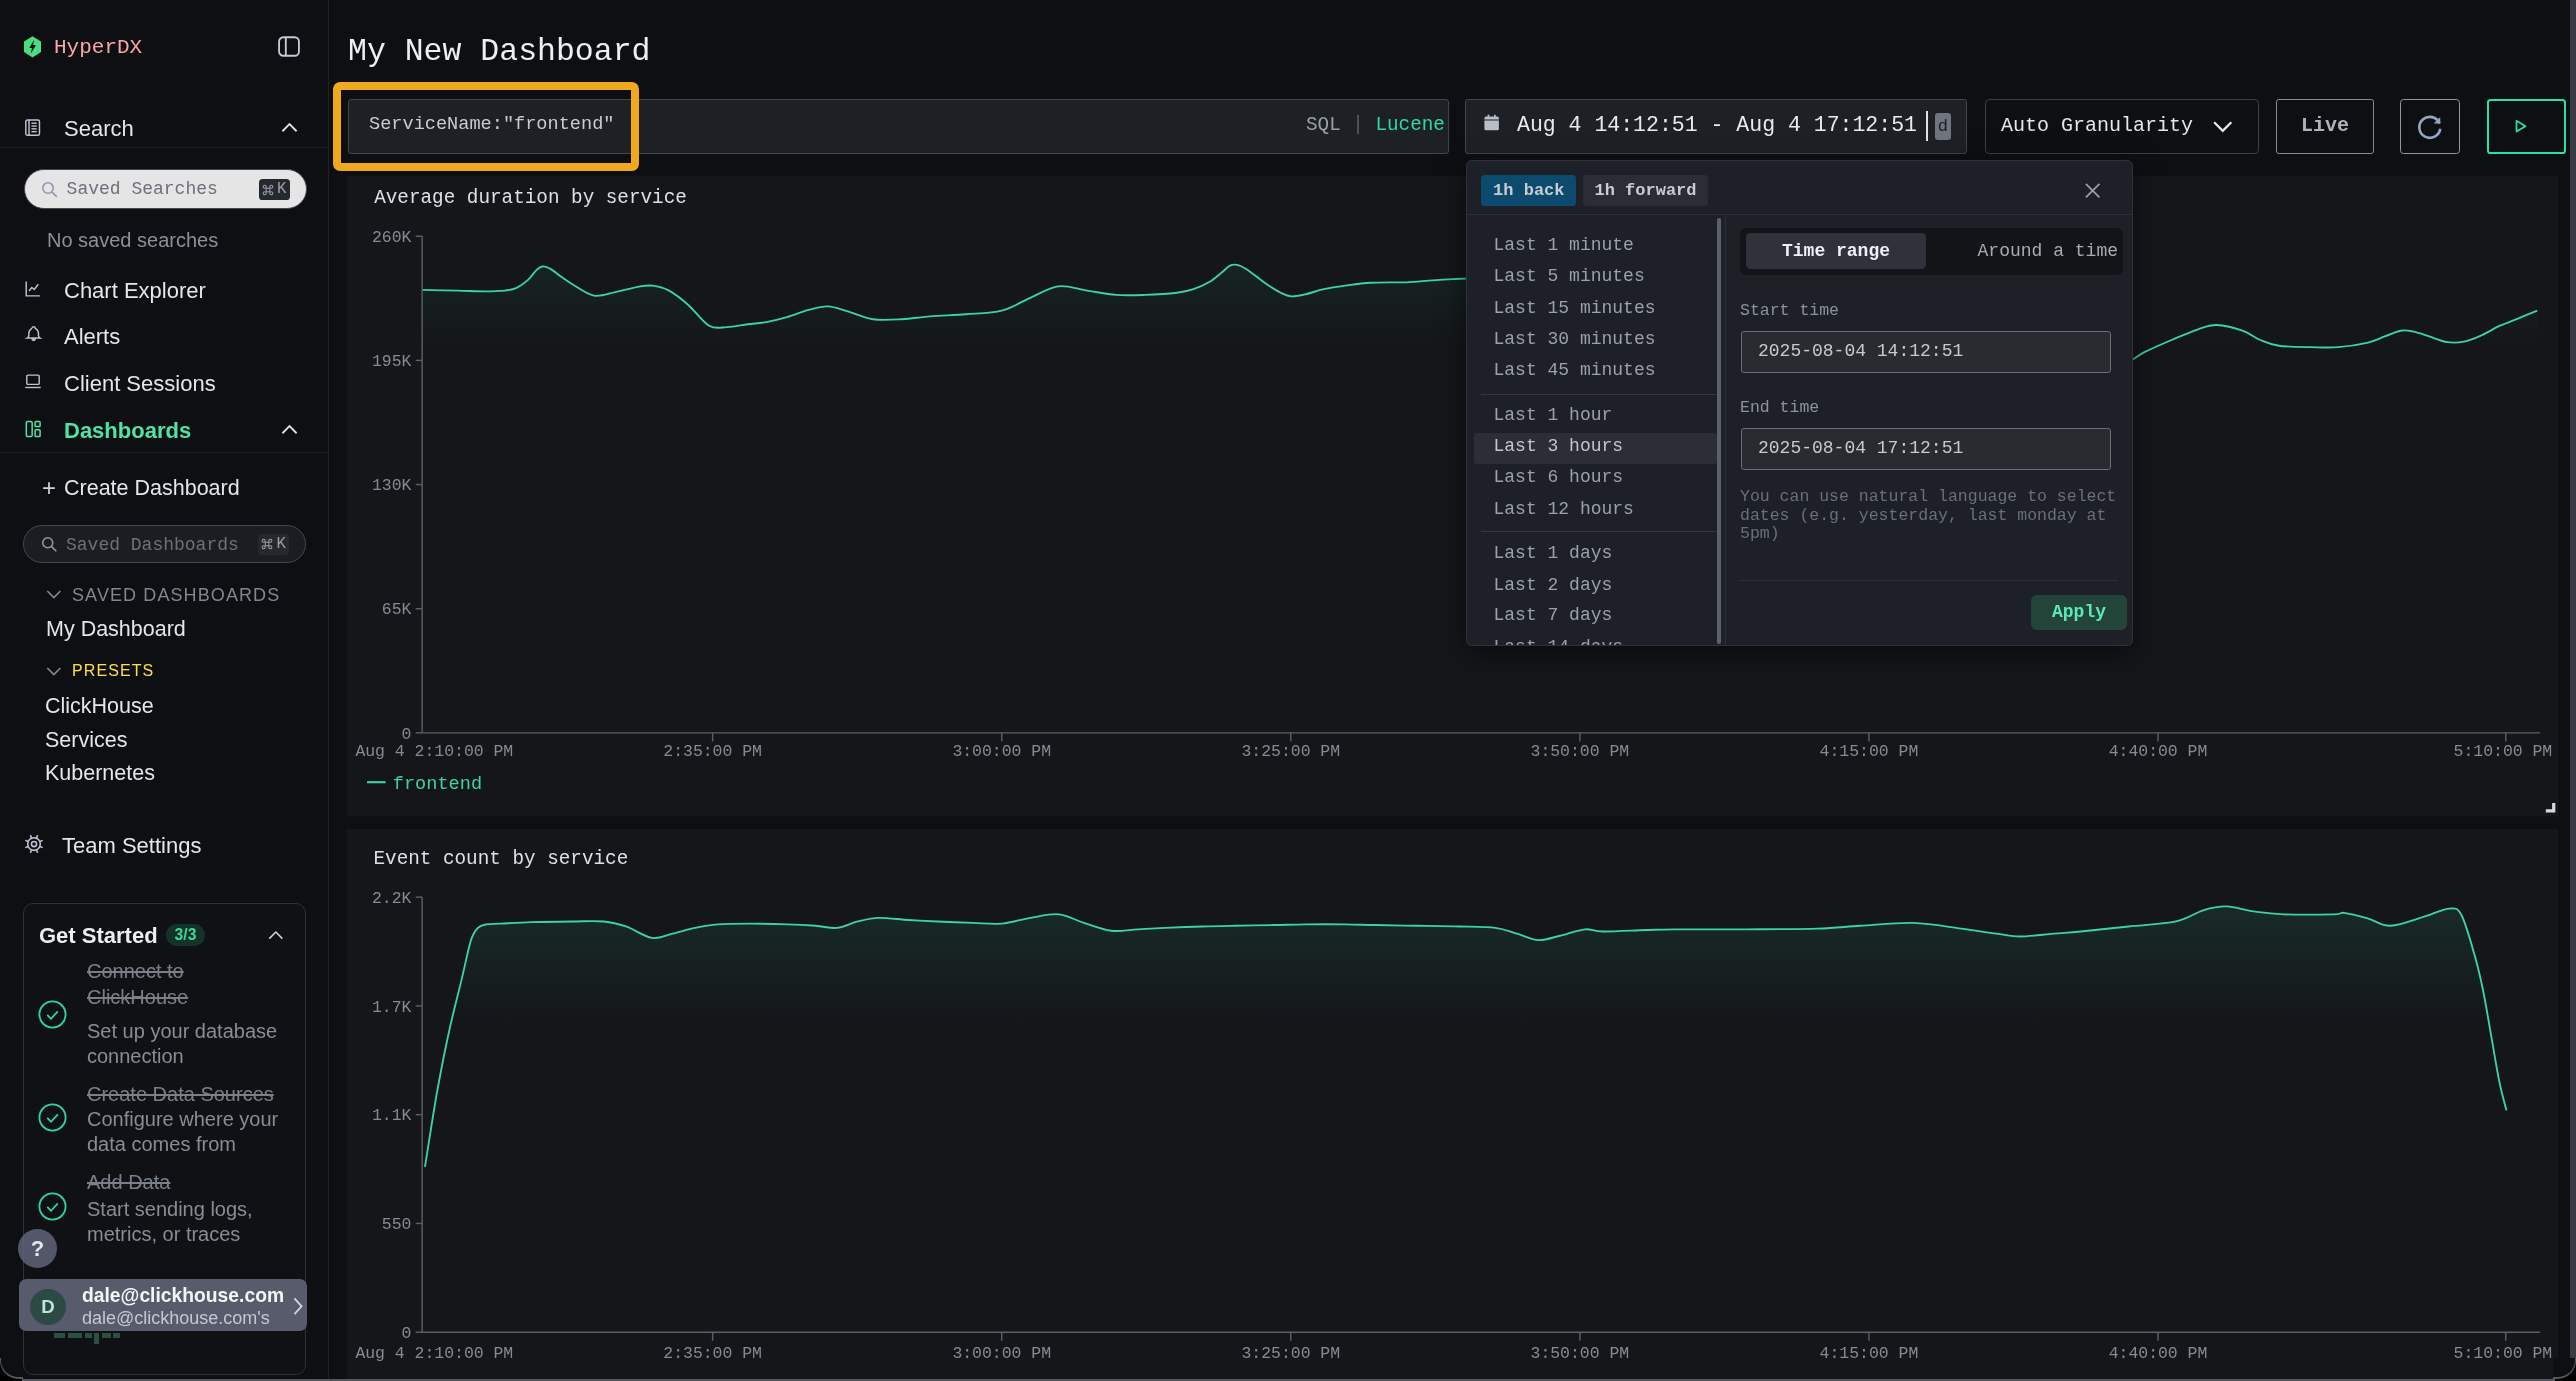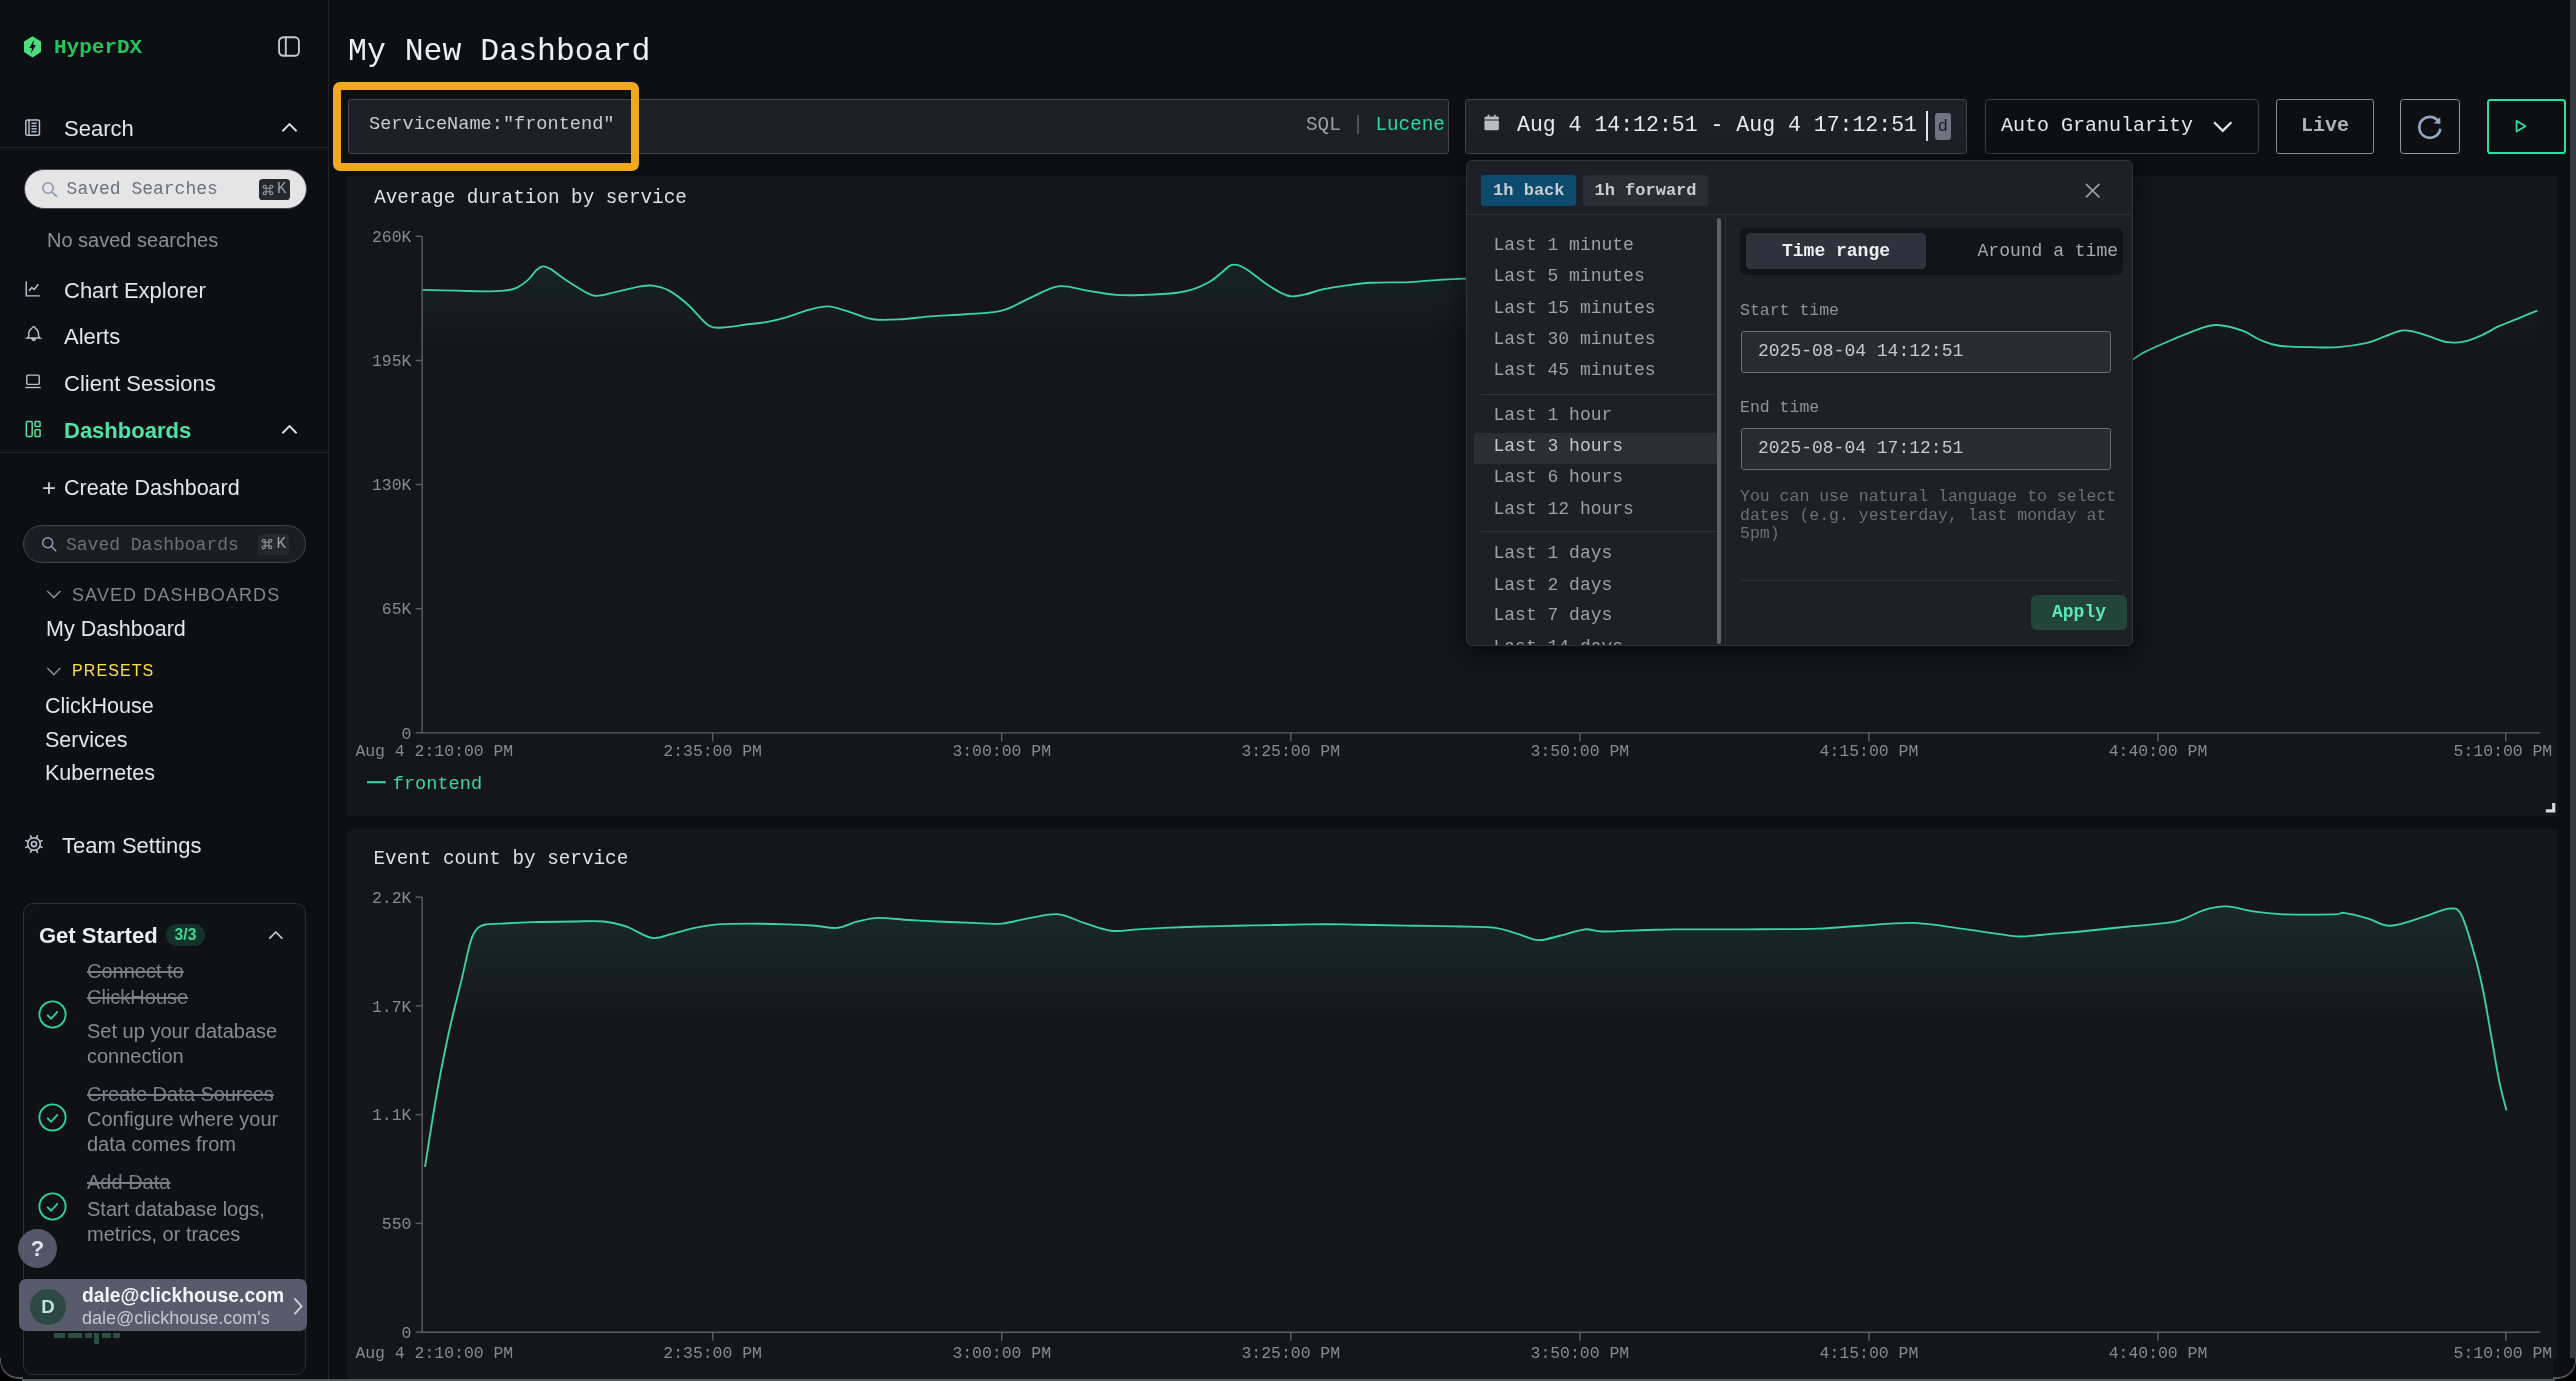--- a/index.html
+++ b/index.html
@@ -12,21 +12,21 @@
 <body>
 <div class="a" style="left:0;top:0;width:2.1px;height:1381px;background:#3a3d42"></div>
 <div class="a" style="left:2570px;top:0;width:5.7px;height:1381px;background:#383c42"></div>
 
 <div class="a" style="left:0;top:0;width:329px;height:1381px;background:#0d0f12;border-right:1.4px solid #202428">
 
   <svg class="a" style="left:24px;top:36px" width="17" height="21.5" viewBox="0 0 24 30">
     <polygon points="12,0 24,7.5 24,22.5 12,30 0,22.5 0,7.5" fill="#4ade80"></polygon>
     <path d="M14.2 5.2 L7.6 16.6 L11.3 16.6 L9.6 25 L16.8 12.6 L12.9 12.6 Z" fill="#0d0f12"></path>
   </svg>
-  <div class="a mono" style="left:54px;top:36px;font-size:21px;font-weight:bold;color:#22c55e">HyperDX</div>
+  <div class="a mono" style="left:54px;top:36px;font-size:21px;font-weight:normal;color:#fca5a5">HyperDX</div>
   <svg class="a" style="left:278px;top:36px" width="22" height="21" viewBox="0 0 31 29" fill="none" stroke="#c7cad1" stroke-width="2.6">
     <rect x="1.5" y="1.5" width="28" height="26" rx="6"></rect>
     <line x1="11" y1="2" x2="11" y2="27"></line>
   </svg>
 
   <svg class="a" style="left:23px;top:118px" width="19.3" height="19.3" viewBox="0 0 24 24" fill="none" stroke="#bac4d2" stroke-width="1.8">
     <rect x="3.5" y="2.5" width="17" height="19" rx="2"></rect>
     <line x1="7.5" y1="2.5" x2="7.5" y2="21.5"></line>
     <line x1="10.5" y1="6.5" x2="17" y2="6.5"></line>
       <line x1="10.5" y1="10" x2="17" y2="10"></line>
@@ -159,21 +159,21 @@
   </svg>
   <div class="a" style="left:87px;top:1083px;font-size:20px;color:#7a8089;text-decoration:line-through">Create Data Sources</div>
   <div class="a" style="left:87px;top:1108px;font-size:20px;color:#878d96">Configure where your</div>
   <div class="a" style="left:87px;top:1133px;font-size:20px;color:#878d96">data comes from</div>
 
   <svg class="a" style="left:38px;top:1192px" width="29" height="29" viewBox="0 0 41 41" fill="none">
     <circle cx="20.5" cy="20.5" r="18.5" stroke="#2ed3a0" stroke-width="2.6"></circle>
     <polyline points="13,21 18.5,26.5 28,16" stroke="#2ed3a0" stroke-width="2.6" fill="none"></polyline>
   </svg>
   <div class="a" style="left:87px;top:1171px;font-size:20px;color:#7a8089;text-decoration:line-through">Add Data</div>
-  <div class="a" style="left:87px;top:1198px;font-size:20px;color:#878d96">Start database logs,</div>
+  <div class="a" style="left:87px;top:1198px;font-size:20px;color:#878d96">Start sending logs,</div>
   <div class="a" style="left:87px;top:1223px;font-size:20px;color:#878d96">metrics, or traces</div>
 
   <div class="a" style="left:18px;top:1229px;width:39px;height:39px;background:rgba(95,100,120,0.85);border-radius:50%;text-align:center;line-height:39px;font-size:22px;font-weight:bold;color:#e3e6ea">?</div>
 
   <div class="a" style="left:18.6px;top:1279px;width:288px;height:52px;background:#575b6c;border-radius:7.2px"></div>
   <div class="a" style="left:30px;top:1289px;width:36px;height:36px;background:#2c4a43;border-radius:50%;text-align:center;line-height:36px;font-size:18.6px;font-weight:bold;color:#b9e7d6">D</div>
   <div class="a" style="left:82px;top:1285px;font-size:19.3px;font-weight:bold;color:#f4f5f8">dale@clickhouse.com</div>
   <div class="a" style="left:82px;top:1308px;font-size:18px;color:#c5c8d1">dale@clickhouse.com's</div>
   <svg class="a" style="left:293px;top:1297px" width="10" height="18.6" viewBox="0 0 14 26" fill="none" stroke="#d2d5dc" stroke-width="2.6">
       <polyline points="2,2 12,13 2,24"></polyline>

